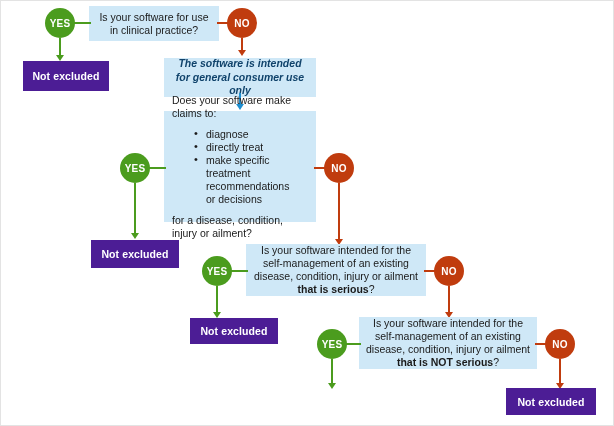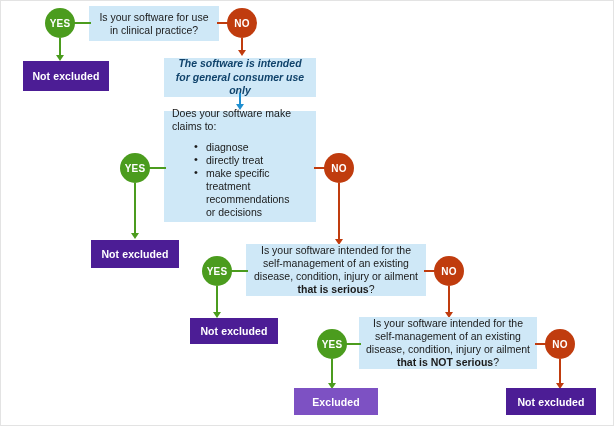--- a/index.html
+++ b/index.html
@@ -156,20 +156,21 @@
   <div class="arrow blue" style="left:234.5px; top:103px;"></div>
 
   <div class="qbox left-align" style="left:163px; top:110px; width:152px; height:111px; padding:6px 8px;">
     <div class="inner">
       <div>Does your software make claims to:</div>
       <ul class="claims-list">
         <li>diagnose</li>
         <li>directly treat</li>
         <li>make specific treatment recommendations or decisions</li>
       </ul>
+      <div>for a disease, condition, injury or ailment?</div>
     </div>
   </div>
 
   <div class="ln h green" style="left:147px; top:166px; width:18px;"></div>
   <div class="circle yes" style="left:119px; top:152px; width:30px; height:30px;">
     <span>YES</span>
   </div>
   <div class="ln v green" style="left:133px; top:182px; height:52px;"></div>
   <div class="arrow green" style="left:129.5px; top:232px;"></div>
 
@@ -221,21 +222,18 @@
   <div class="ln v green" style="left:330px; top:358px; height:26px;"></div>
   <div class="arrow green" style="left:326.5px; top:382px;"></div>
 
   <div class="ln h orange" style="left:534px; top:342px; width:18px;"></div>
   <div class="circle no" style="left:544px; top:328px; width:30px; height:30px;">
     <span>NO</span>
   </div>
   <div class="ln v orange" style="left:558px; top:358px; height:26px;"></div>
   <div class="arrow orange" style="left:554.5px; top:382px;"></div>
 
-  <div class="result excluded" style="left:293px; top:387px; width:84px; height:27px;">
-    <span>Excluded</span>
-  </div>
 
   <div class="result notexcluded" style="left:505px; top:387px; width:90px; height:27px;">
     <span>Not excluded</span>
   </div>
 
 </div>
 
 </body></html>

